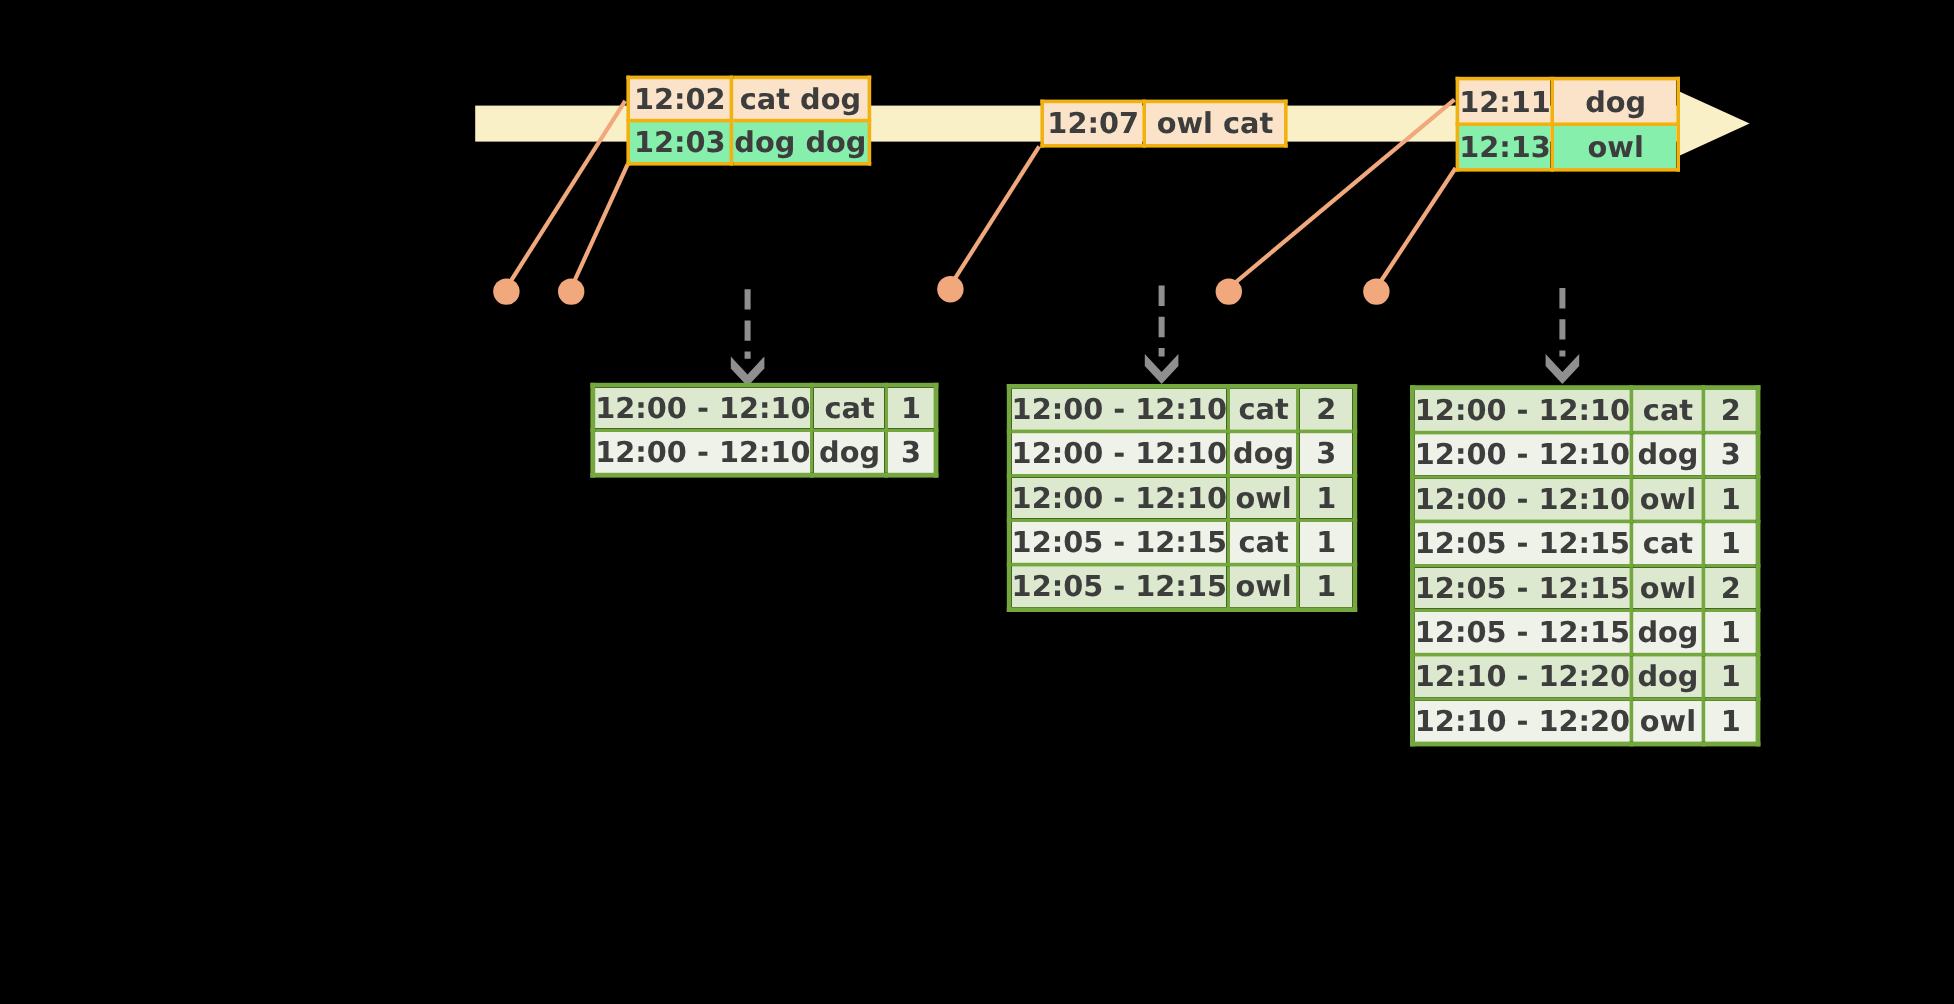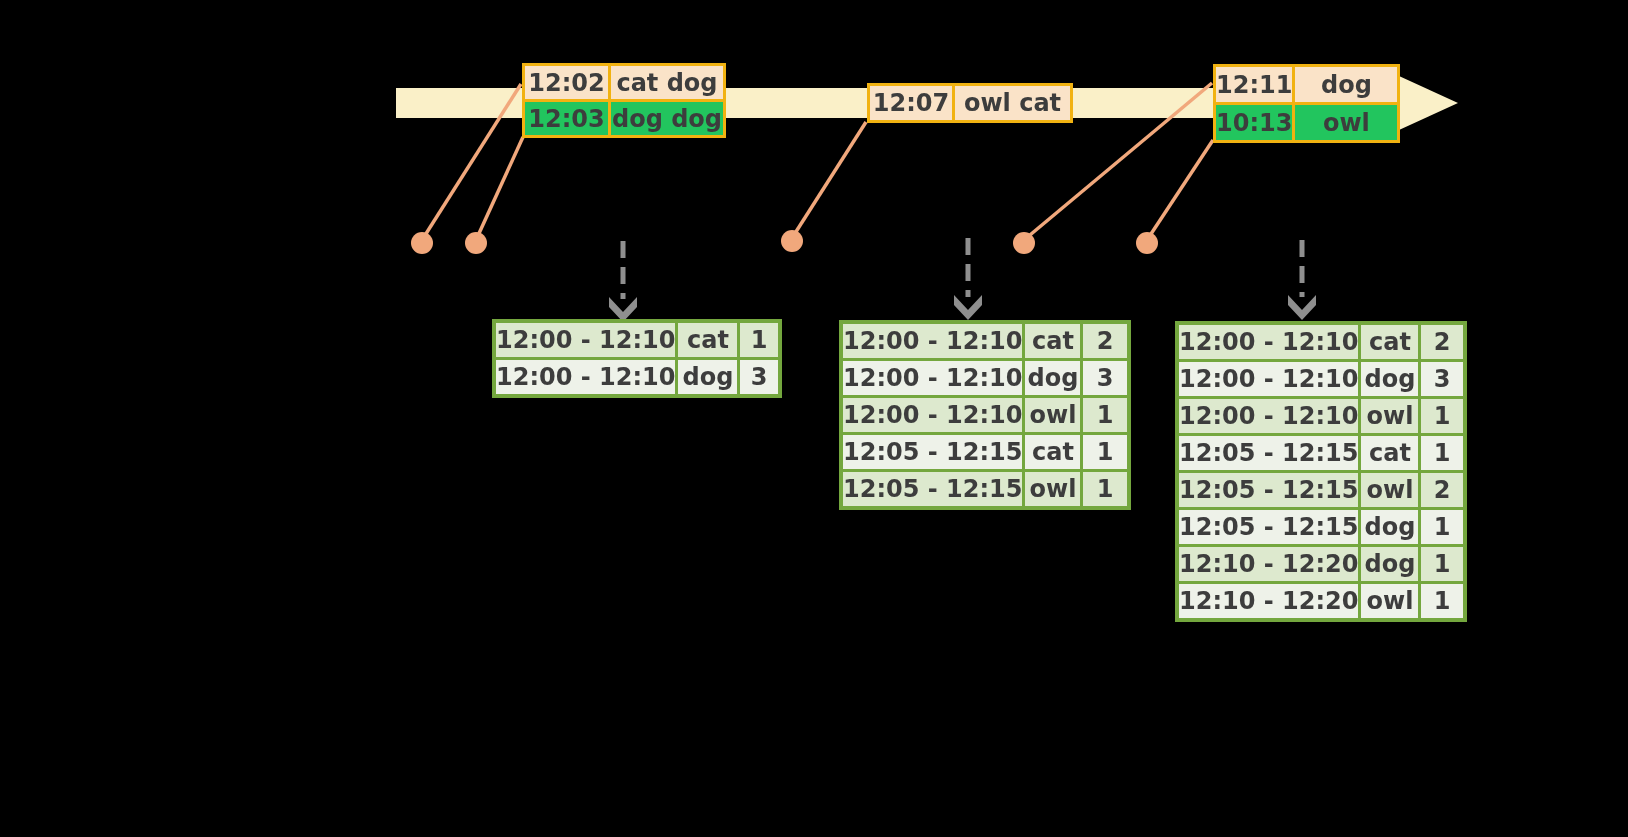--- a/index.html
+++ b/index.html
@@ -17,21 +17,21 @@
   table{border-collapse:collapse;position:absolute;table-layout:fixed;}
   .event-table{border:3px solid #F1B211;}
   .event-table td{
     border:3px solid #F1B211;
     text-align:center;vertical-align:middle;
     font-size:24px;color:#3D3D3D;
     padding:0;
     overflow:hidden;white-space:nowrap;
   }
   .event-table tr.er1 td{background:#FAE3C8;}
-  .event-table tr.er2 td{background:#22c55e;}
+  .event-table tr.er2 td{background:#86efac;}
   #evt1{left:522px;top:63px;}  #evt1 td{height:33px;}
   #evt2{left:867px;top:83px;}  #evt2 td{height:34px;}
   #evt3{left:1213px;top:64px;padding-left:16px;} #evt3 td{height:35px;}
 
   
   .result-table{border:4px solid #74A73E;padding-left:44px;}
   .result-table td{
     border:3px solid #74A73E;
     text-align:center;vertical-align:middle;
     font-size:24px;color:#3D3D3D;
@@ -118,21 +118,21 @@
     <colgroup>
         <col style="width:75px">
         <col style="width:105px">
       </colgroup>
     <tbody>
         <tr class="er1">
       <td>12:11</td>
       <td>dog</td>
     </tr>
     <tr class="er2">
-      <td>10:13</td>
+      <td>12:13</td>
       <td>owl</td>
     </tr>
   </tbody>
     </table>
 
   <table id="res1" class="result-table">
     <colgroup>
         <col style="width:150px">
         <col style="width:62px">
         <col style="width:41px">

